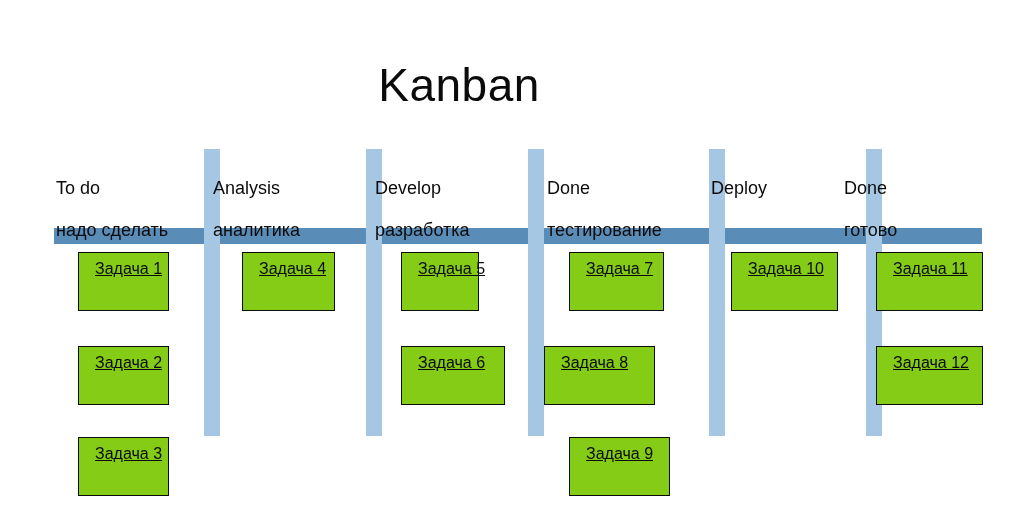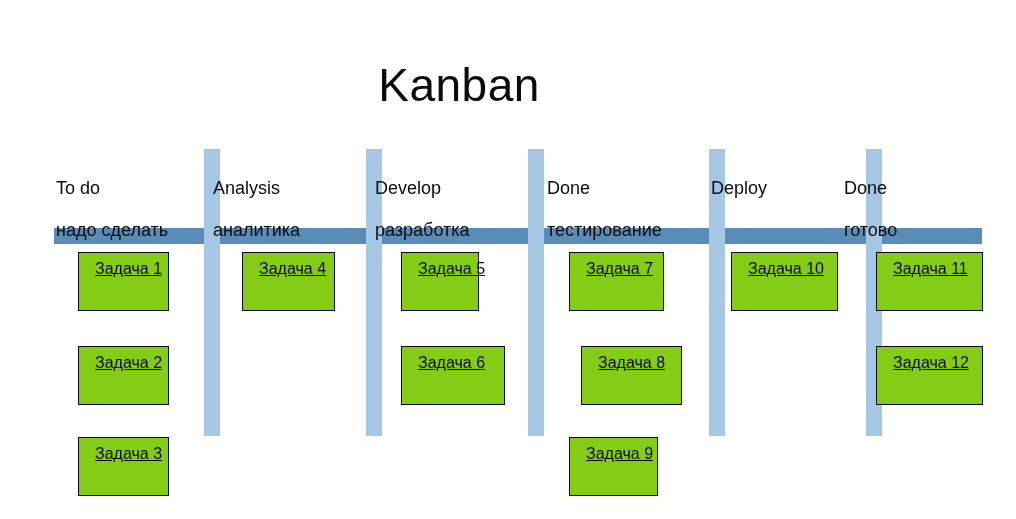--- a/index.html
+++ b/index.html
@@ -126,24 +126,24 @@
   <div class="card" style="left:385px;top:236px;width:78px">
     <span>Задача 5</span>
   </div>
   <div class="card" style="left:385px;top:330px;width:104px">
     <span>Задача 6</span>
   </div>
 
   <div class="card" style="left:553px;top:236px;width:95px">
     <span>Задача 7</span>
   </div>
-  <div class="card" style="left:565px;top:330px;width:101px">
+  <div class="card" style="left:528px;top:330px;width:111px">
     <span>Задача 8</span>
   </div>
-  <div class="card" style="left:553px;top:421px;width:89px">
+  <div class="card" style="left:553px;top:421px;width:101px">
     <span>Задача 9</span>
   </div>
 
   <div class="card" style="left:715px;top:236px;width:107px">
     <span>Задача 10</span>
   </div>
 
   <div class="card" style="left:860px;top:236px;width:107px">
     <span>Задача 11</span>
   </div>

